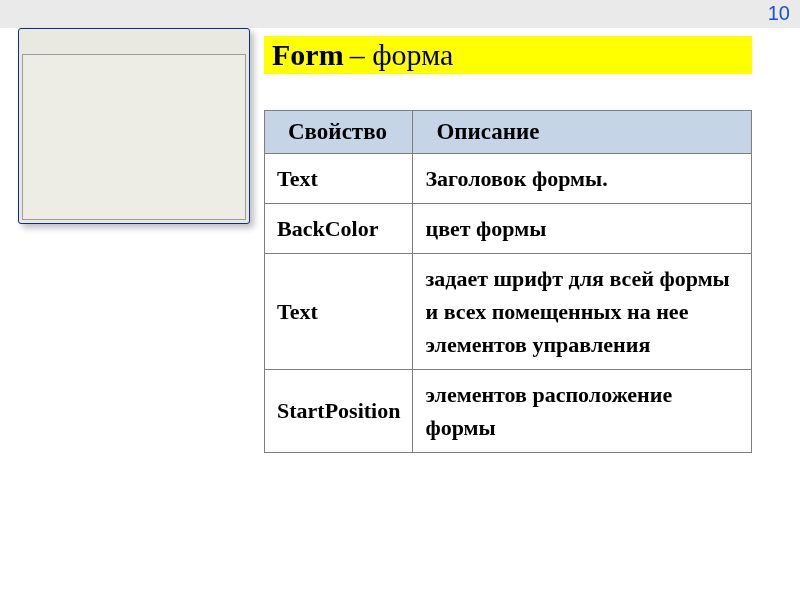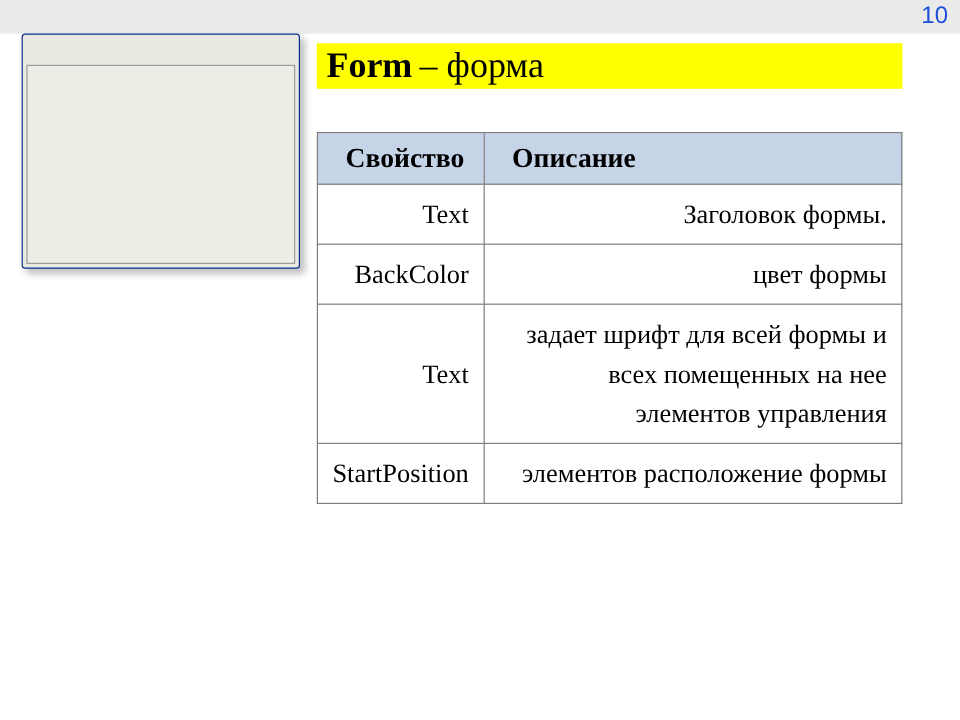--- a/index.html
+++ b/index.html
@@ -97,22 +97,22 @@
     left: 264px;
     top: 110px;
     width: 488px;
     border-collapse: collapse;
     font-size: 22px;
   }
   table.props th, table.props td {
     border: 1px solid #7e7e7e;
     padding: 8px 12px;
     vertical-align: middle;
-    text-align: right;
-    font-weight: normal;
+    text-align: left;
+    font-weight: bold;
   }
   table.props thead th {
     background: #c6d4e8;
     text-align: left;
     font-weight: bold;
     font-size: 23px;
     padding-left: 23px;
   }
   table.props td.desc { line-height: 1.5; }
 </style>

